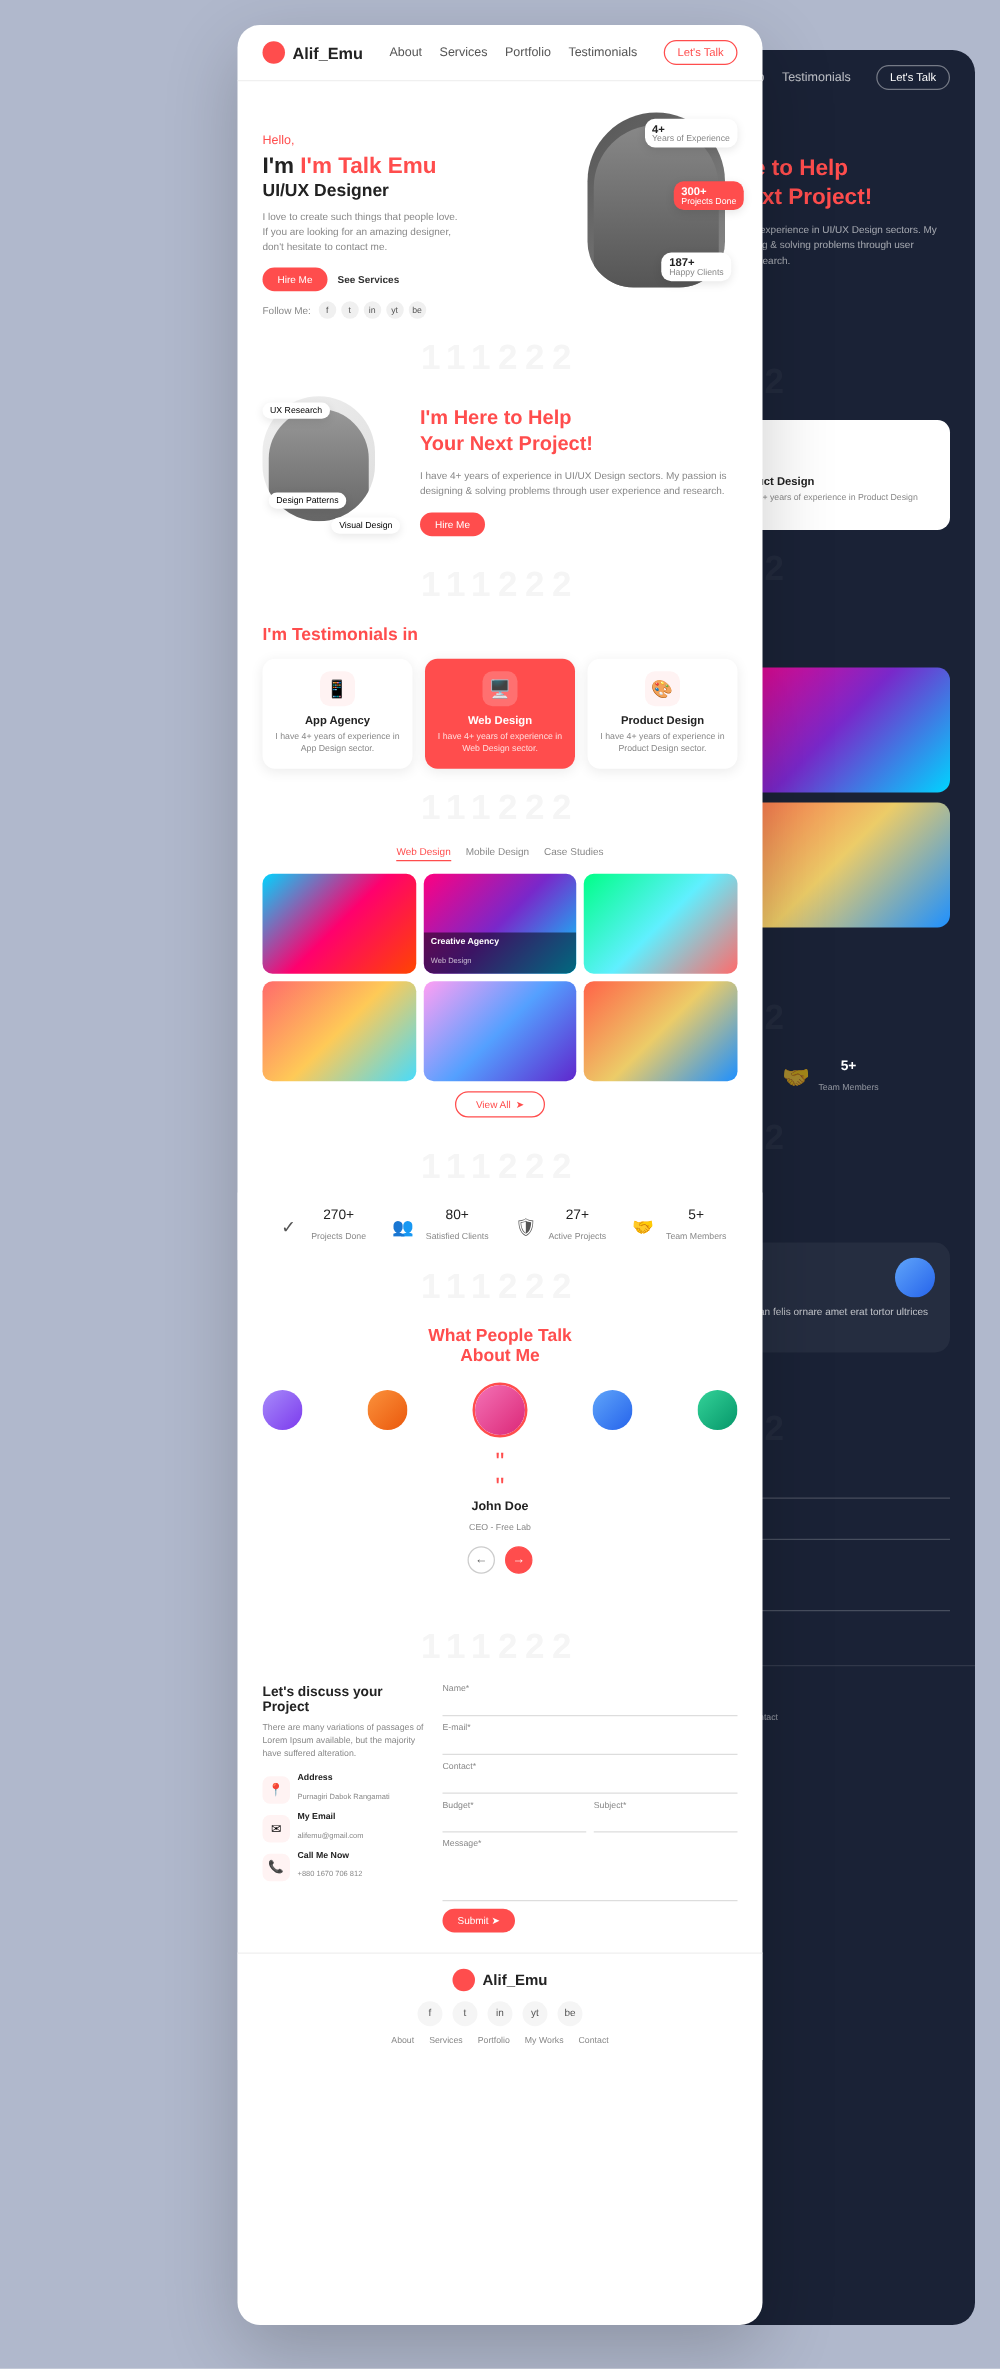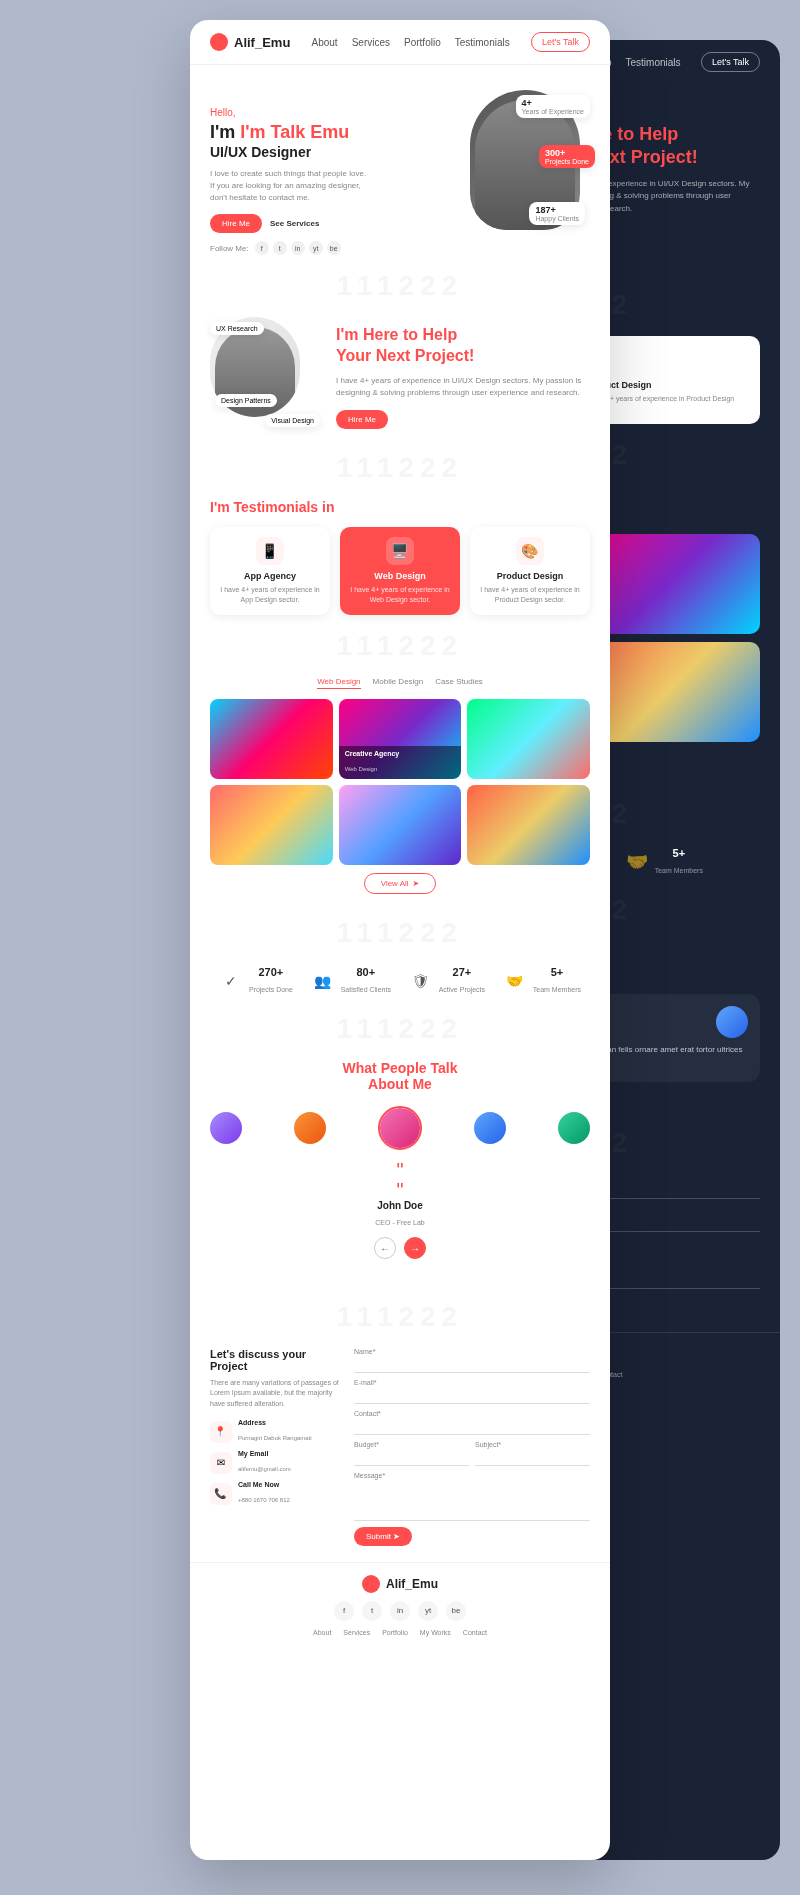--- a/index.html
+++ b/index.html
@@ -424,21 +424,21 @@
       display: flex;
       align-items: center;
       justify-content: center;
       font-size: 14px;
       color: #555;
     }
     .stat-info strong {
       display: block;
       font-size: 11px;
       color: #222;
-      font-weight: 700;
+      font-weight: 400;
     }
     .stat-info span {
       font-size: 7px;
       color: #888;
     }
 
     
     .lc-testimonials {
       padding: 10px 20px;
     }

